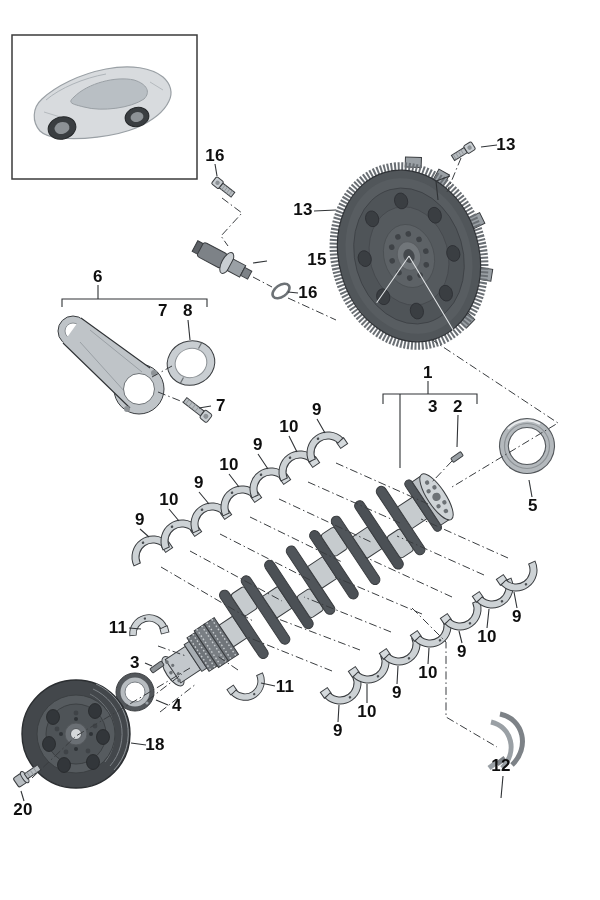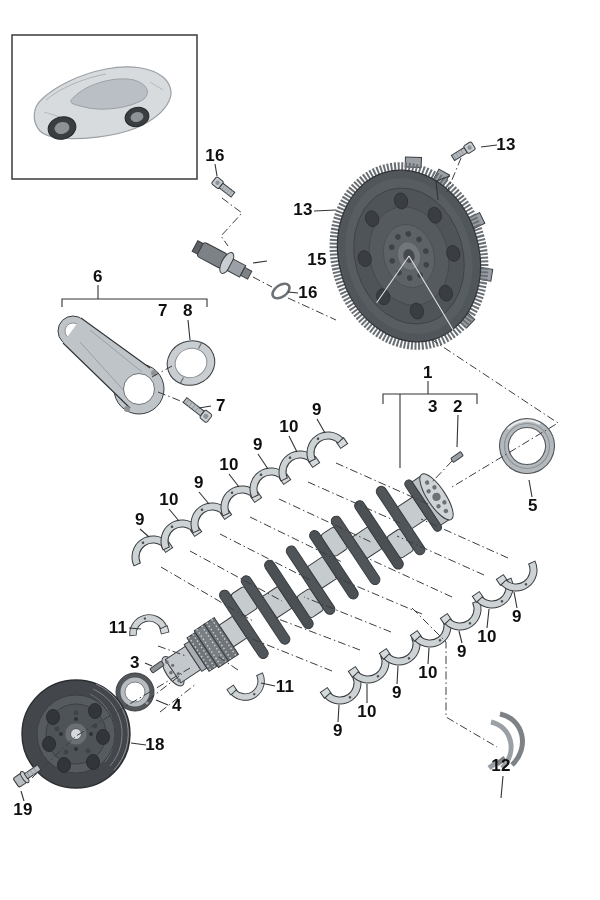--- a/index.html
+++ b/index.html
@@ -365,16 +365,16 @@
       <div class="plabel" style="left: 397px; top: 693px;">9</div>
       <div class="plabel" style="left: 428px; top: 673px;">10</div>
       <div class="plabel" style="left: 462px; top: 652px;">9</div>
       <div class="plabel" style="left: 487px; top: 637px;">10</div>
       <div class="plabel" style="left: 517px; top: 617px;">9</div>
       <div class="plabel" style="left: 118px; top: 628px;">11</div>
       <div class="plabel" style="left: 135px; top: 663px;">3</div>
       <div class="plabel" style="left: 177px; top: 706px;">4</div>
       <div class="plabel" style="left: 285px; top: 687px;">11</div>
       <div class="plabel" style="left: 155px; top: 745px;">18</div>
-      <div class="plabel" style="left: 23px; top: 810px;">19</div>
+      <div class="plabel" style="left: 23px; top: 810px;">20</div>
       <div class="plabel" style="left: 501px; top: 766px;">12</div>
     </div>
 </div>
 
 </body></html>

